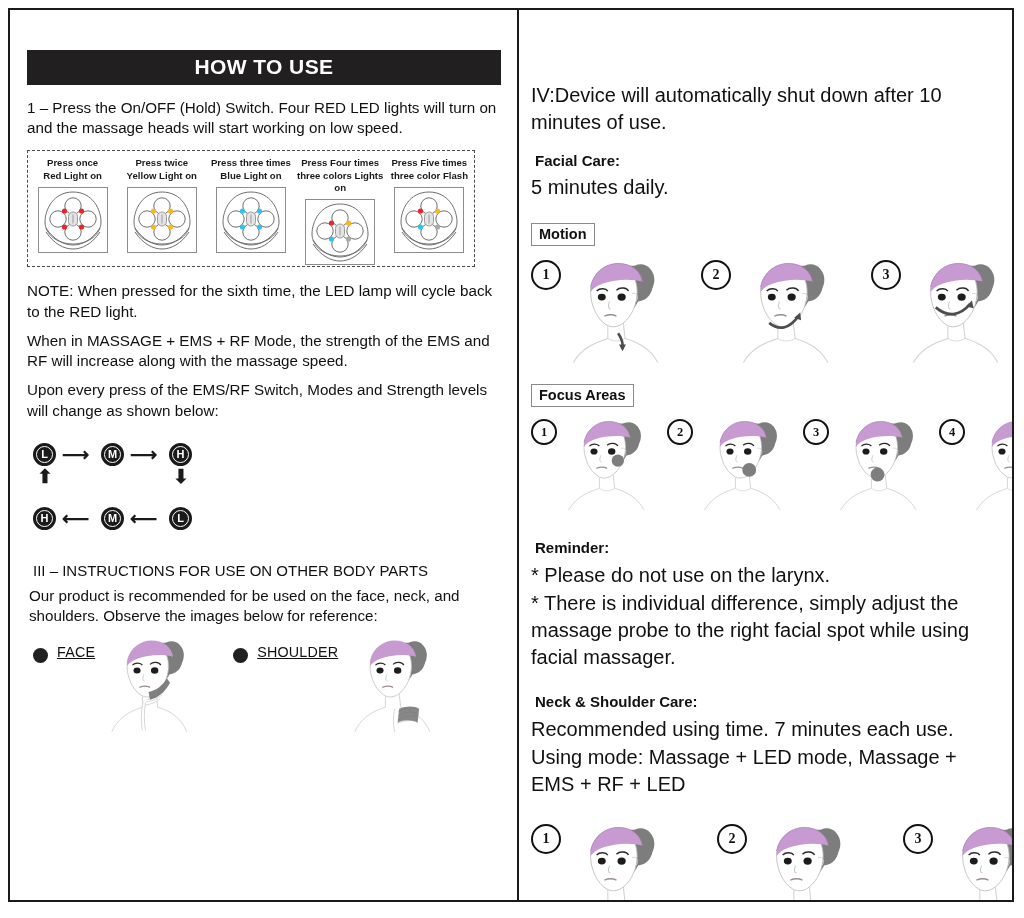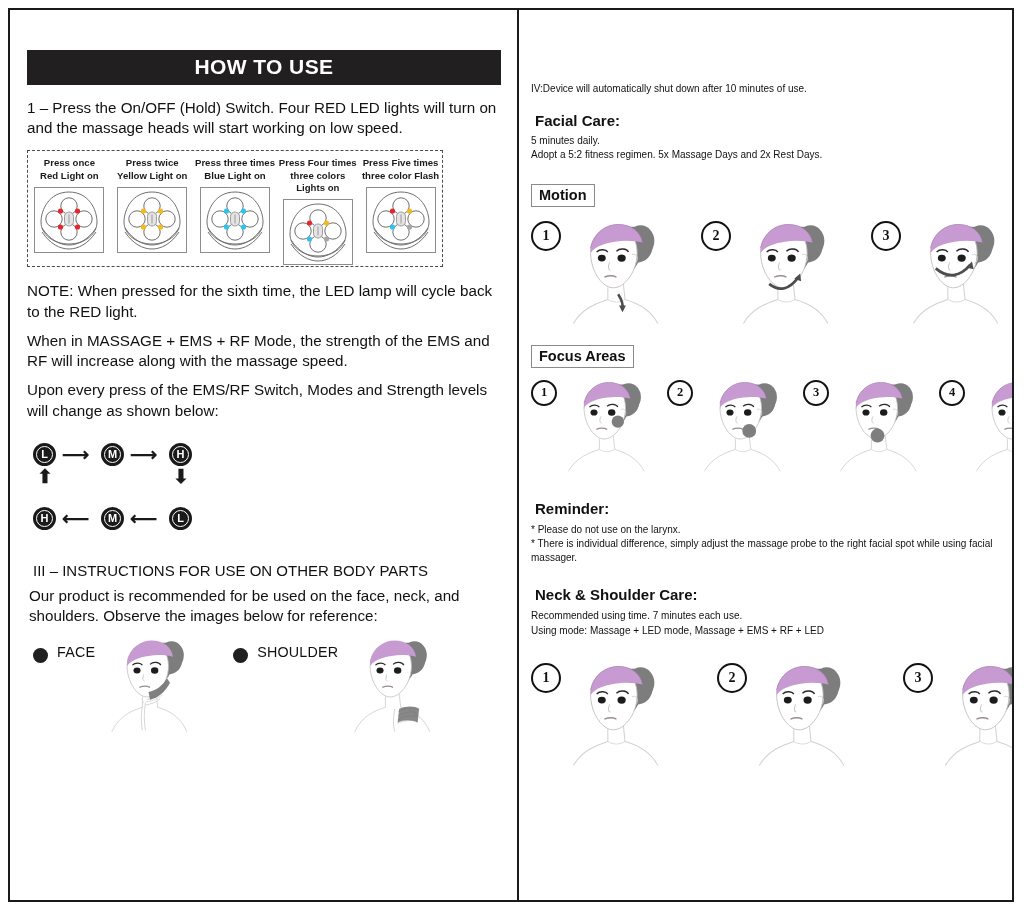--- a/index.html
+++ b/index.html
@@ -37,21 +37,21 @@
 
   
   p.body{font-size:15.2px;line-height:1.33;margin:13px 0 0 0;}
   p.body.tight{margin-top:9px;}
   .sm{font-size:14.6px;}
 
   
   .led-strip{
     margin-top:12px;
     border:1px dashed #4a4a4a;
-    width:416px;height:117px;
+    width:448px;height:117px;
     box-sizing:border-box;
     display:flex;justify-content:space-around;align-items:flex-start;
     padding-top:6px;
   }
   .led-cell{width:88px;text-align:center;}
   .led-cap{font-size:9.6px;line-height:1.28;font-weight:bold;color:#1a1a1a;}
   .led-box{
     width:68px;height:64px;margin:5px auto 0 auto;
     border:1px solid #8d8d8d;position:relative;overflow:hidden;background:#fff;
   }
@@ -79,21 +79,21 @@
     font-size:12.3px;line-height:1.34;margin-left:30px;margin-top:4px;
   }
 
   
   .bodyparts{display:flex;margin-top:4px;height:100px;position:relative;}
   .bp{display:flex;align-items:flex-start;}
   .dot{
     width:15px;height:15px;border-radius:50%;background:#211f1f;
     display:inline-block;margin-top:18px;flex:0 0 15px;
   }
-  .bp-label{font-size:14.3px;margin:14px 0 0 9px;letter-spacing:.2px;}
+  .bp-label{font-size:14.3px;margin:14px 0 0 9px;letter-spacing:.2px;text-decoration:underline;}
   .fig-sm{margin-left:6px;}
 
   p.bold-final{font-size:15.2px;line-height:1.36;font-weight:bold;margin:6px 0 0 0;}
 
   
   .tagbox{
     display:inline-block;border:1.6px solid #8a8a8a;
     font-weight:bold;font-size:14.5px;
     padding:2px 7px 3px 7px;margin-top:22px;background:#fff;
   }
@@ -101,21 +101,21 @@
   .fig-item{display:flex;align-items:flex-start;}
   .numcircle{
     width:26px;height:26px;border-radius:50%;
     border:2.4px solid #111;
     display:flex;align-items:center;justify-content:center;
     font-size:14px;font-weight:bold;font-family:"Liberation Serif",serif;
     flex:0 0 26px;margin-top:6px;background:#fff;
   }
   .numcircle.sm{width:22px;height:22px;flex:0 0 22px;font-size:12.5px;border-width:2.2px;}
   .hd{font-weight:bold;font-size:15px;margin:16px 0 0 0;}
-  .right-p{font-size:10px;line-height:1.35;margin:7px 0 0 0;}
+  .right-p{font-size:20px;line-height:1.35;margin:7px 0 0 0;}
   .ind{margin-left:4px;}
 </style>
 </head>
 <body>
 
 <div class="page">
 
   <div class="divider"></div>
 
   <div class="col col-left">
@@ -338,21 +338,20 @@
     </div>
 
   </div>
 
   <div class="col col-right">
 
     <p class="right-p" style="margin-top:0">IV:Device will automatically shut down after 10 minutes of use.</p>
 
     <p class="hd ind">Facial Care:</p>
     <p class="right-p" style="margin-top:5px">5 minutes daily.</p>
-    <p class="right-p" style="margin-top:1px">Adopt a 5:2 fitness regimen. 5x Massage Days and 2x Rest Days.</p>
 
     <div class="tagbox">Motion</div>
     <div class="fig-row" id="motionRow" style="margin-top:8px">
         <div class="fig-item" style="margin-right: 36px;">
           <span class="numcircle">1</span>
           <span><svg width="104" height="112" viewBox="0 0 120 130">
    <g>
 
      <path d="M78 14 C96 12 108 24 106 38 C104 52 92 58 80 54 Z" fill="#7d7d7d"></path>
      <ellipse cx="92" cy="30" rx="16" ry="18" fill="#7d7d7d"></ellipse>

